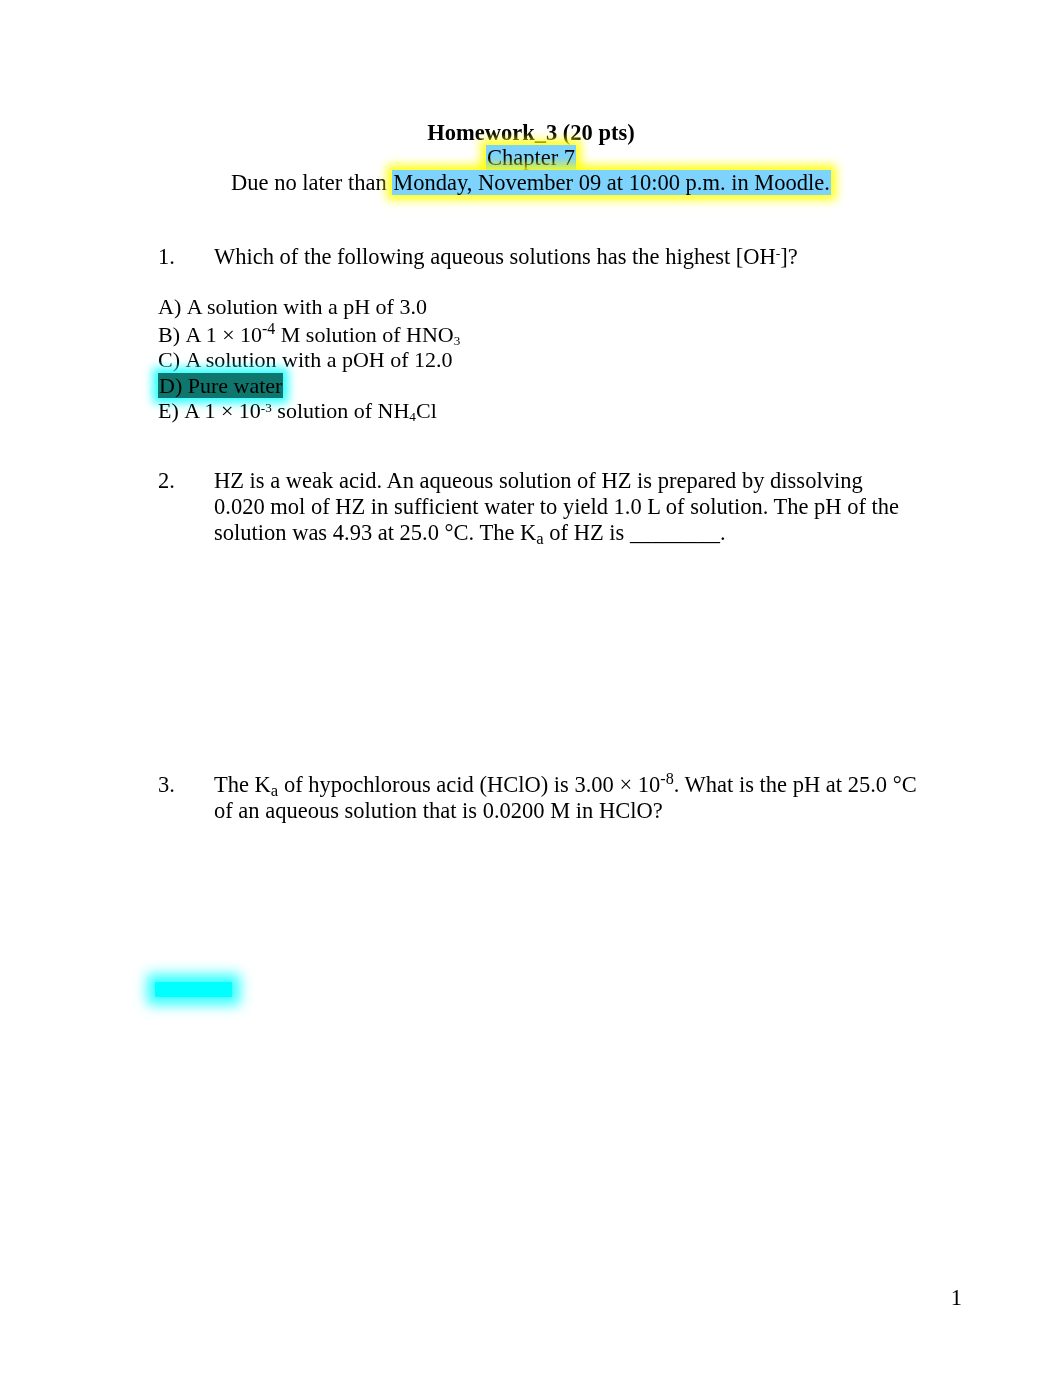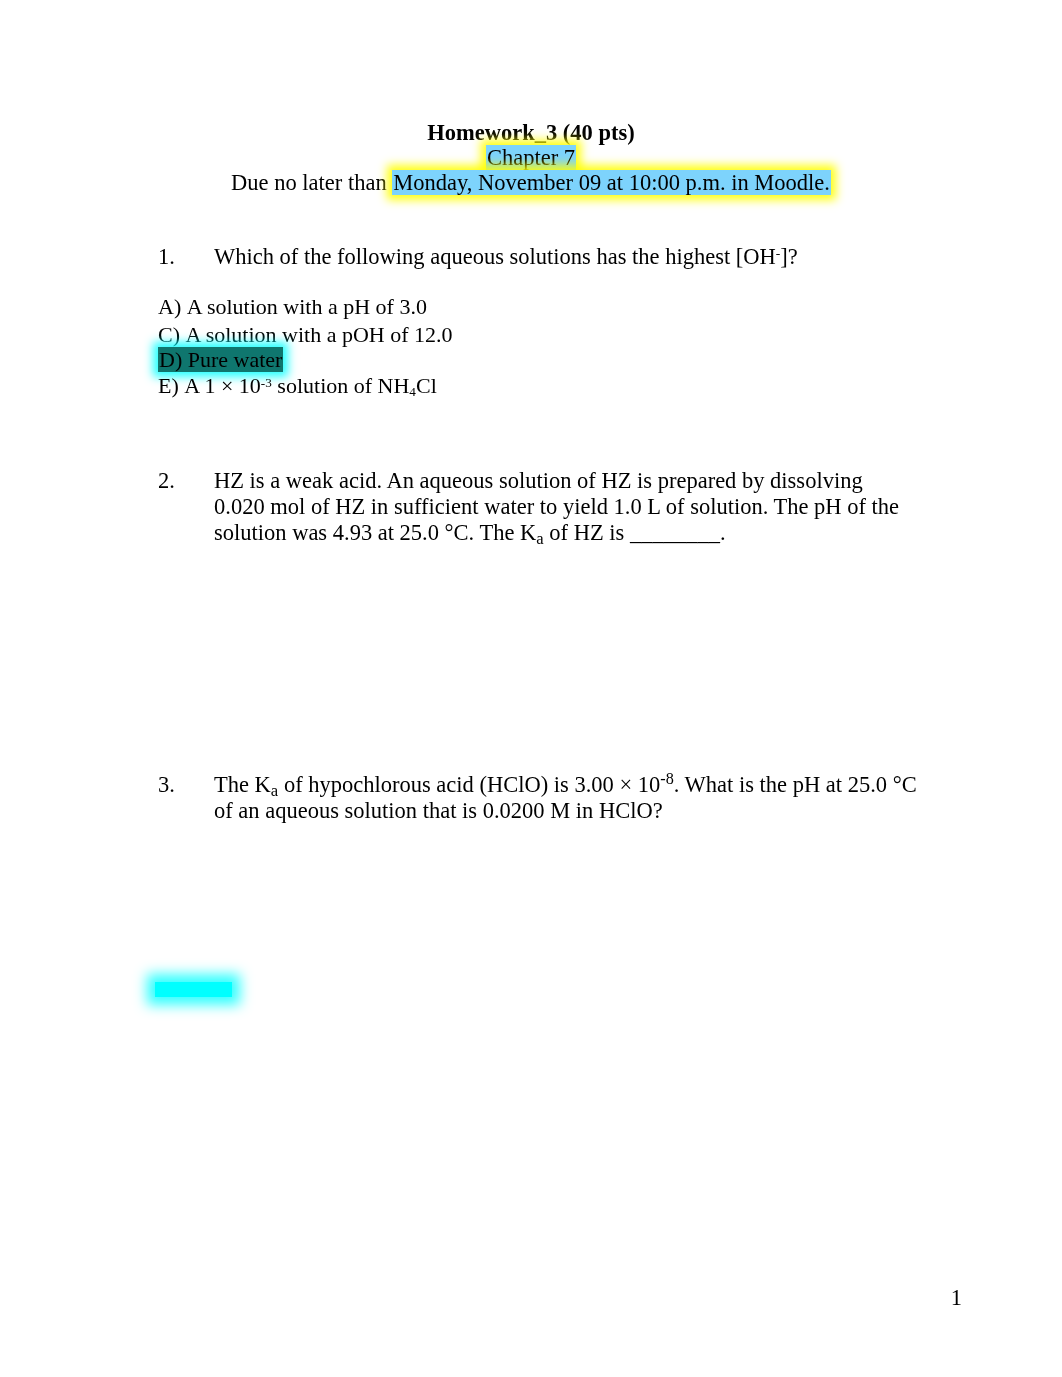--- a/index.html
+++ b/index.html
@@ -143,34 +143,35 @@
     font-size: 22.5px;
     text-align: right;
   }
 </style>
 </head>
 <body>
 
 <div class="page">
 
   <div class="header">
-    <span class="header-line bold">Homework_3 (40 pts)</span>
+    <span class="header-line bold">Homework_3 (20 pts)</span>
     <span class="header-line"><span class="hl-yellow">Chapter 7</span></span>
     <span class="header-line"><span>Due no later than </span><span class="hl-yellow">Monday, November 09 at 10:00 p.m. in Moodle.</span></span>
   </div>
 
   <div class="q" id="question-1">
     <span class="q-num">1.</span>
     <div class="q-body"><span>Which of the following aqueous solutions has the highest [OH</span><sup class="small">-</sup><span>]?</span></div>
   </div>
 
   <div class="options">
 
     <span class="option opt-a"><span class="option-mark">A)</span>&nbsp;<span>A solution with a pH of 3.0</span></span>
 
+    <span class="option"><span class="option-mark">B)</span>&nbsp;<span>A 1 × 10</span><sup class="big">-4</sup><span> M solution of HNO</span><sub class="small">3</sub></span>
 
     <span class="option"><span class="option-mark">C)</span>&nbsp;<span>A solution with a pOH of 12.0</span></span>
 
     <span class="option"><span class="hl-cyan"><span class="option-mark">D)</span>&nbsp;<span>Pure water</span></span></span>
 
     <span class="option"><span class="option-mark">E)</span>&nbsp;<span>A 1 × 10</span><sup class="small">-3</sup><span> solution of NH</span><sub class="small">4</sub><span>Cl</span></span>
 
   </div>
 
   <div class="q" id="question-2">

